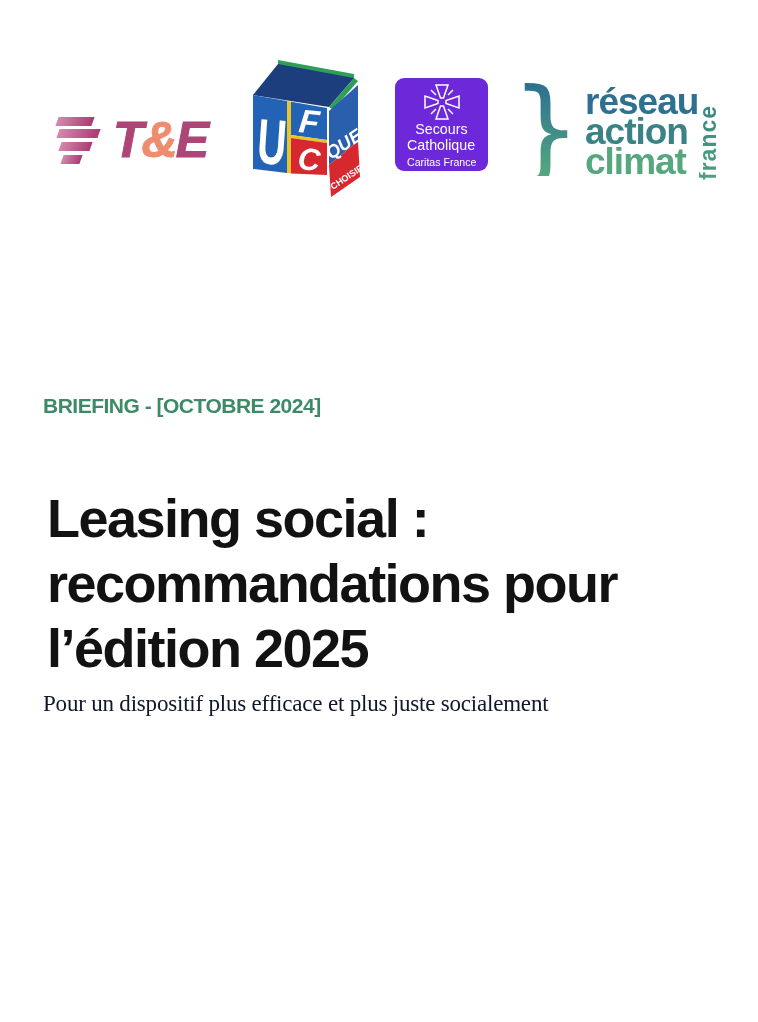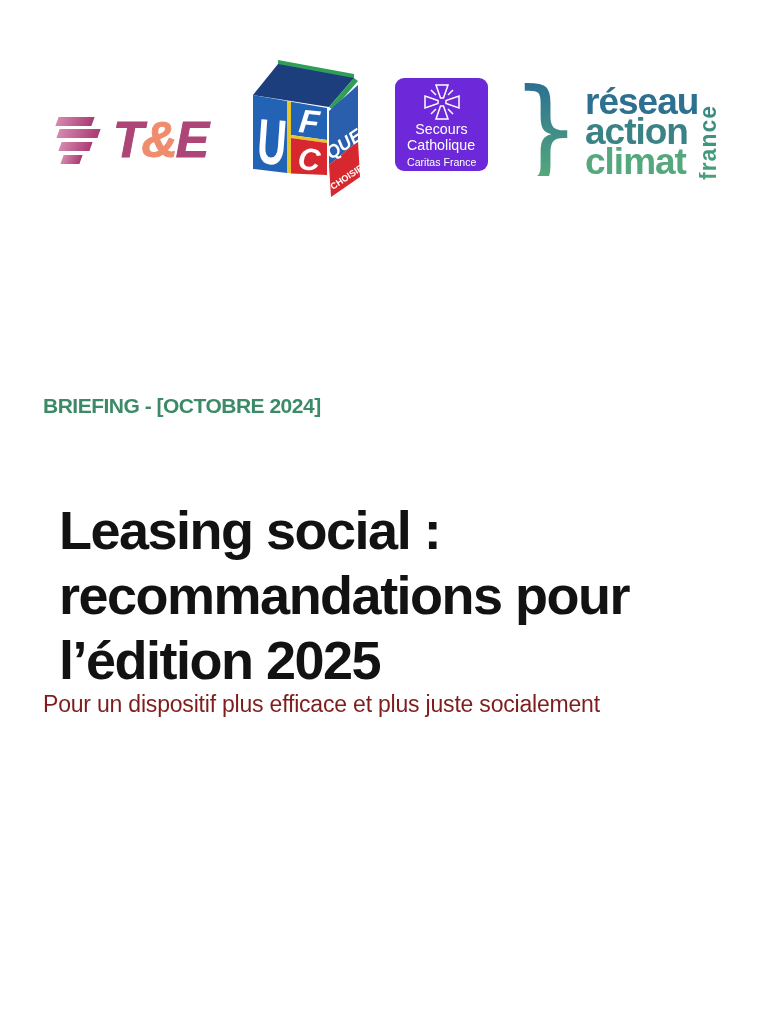--- a/index.html
+++ b/index.html
@@ -59,21 +59,21 @@
 
   
   .kicker{position:absolute;left:43px;top:388px;
     font-weight:700;font-size:21px;line-height:36px;letter-spacing:-0.5px;
     color:#3c8a67;}
   .title{position:absolute;left:43px;top:482px;width:660px;
     font-weight:700;font-size:54px;line-height:65px;letter-spacing:-1.5px;
     color:#121212;white-space:pre-line;}
   .subtitle{position:absolute;left:43px;top:689px;width:680px;
     font-weight:400;font-size:23px;line-height:30px;letter-spacing:-0.2px;
-    color:#7f1d1d;}
+    color:#0f172a;font-family:Liberation Serif, serif;}
 </style>
 </head>
 <body>
 
 <div class="logo te">
   <div class="te-icon">
     <div class="te-stripe te-s1"></div>
     <div class="te-stripe te-s2"></div>
     <div class="te-stripe te-s3"></div>
     <div class="te-stripe te-s4"></div>
@@ -124,17 +124,17 @@
   <div class="rac-words">
     <div class="rac-w rac-w1">réseau</div>
     <div class="rac-w rac-w2">action</div>
     <div class="rac-w rac-w3">climat</div>
   </div>
   <div class="rac-vert">france</div>
 </div>
 
 <div class="kicker">BRIEFING - [OCTOBRE 2024]</div>
 
-<h1 class="title" style="margin:16px">Leasing social :
+<h1 class="title" style="margin:4px">Leasing social :
 recommandations pour
 l’édition 2025</h1>
 
 <div class="subtitle">Pour un dispositif plus efficace et plus juste socialement</div>
 
 </body></html>

